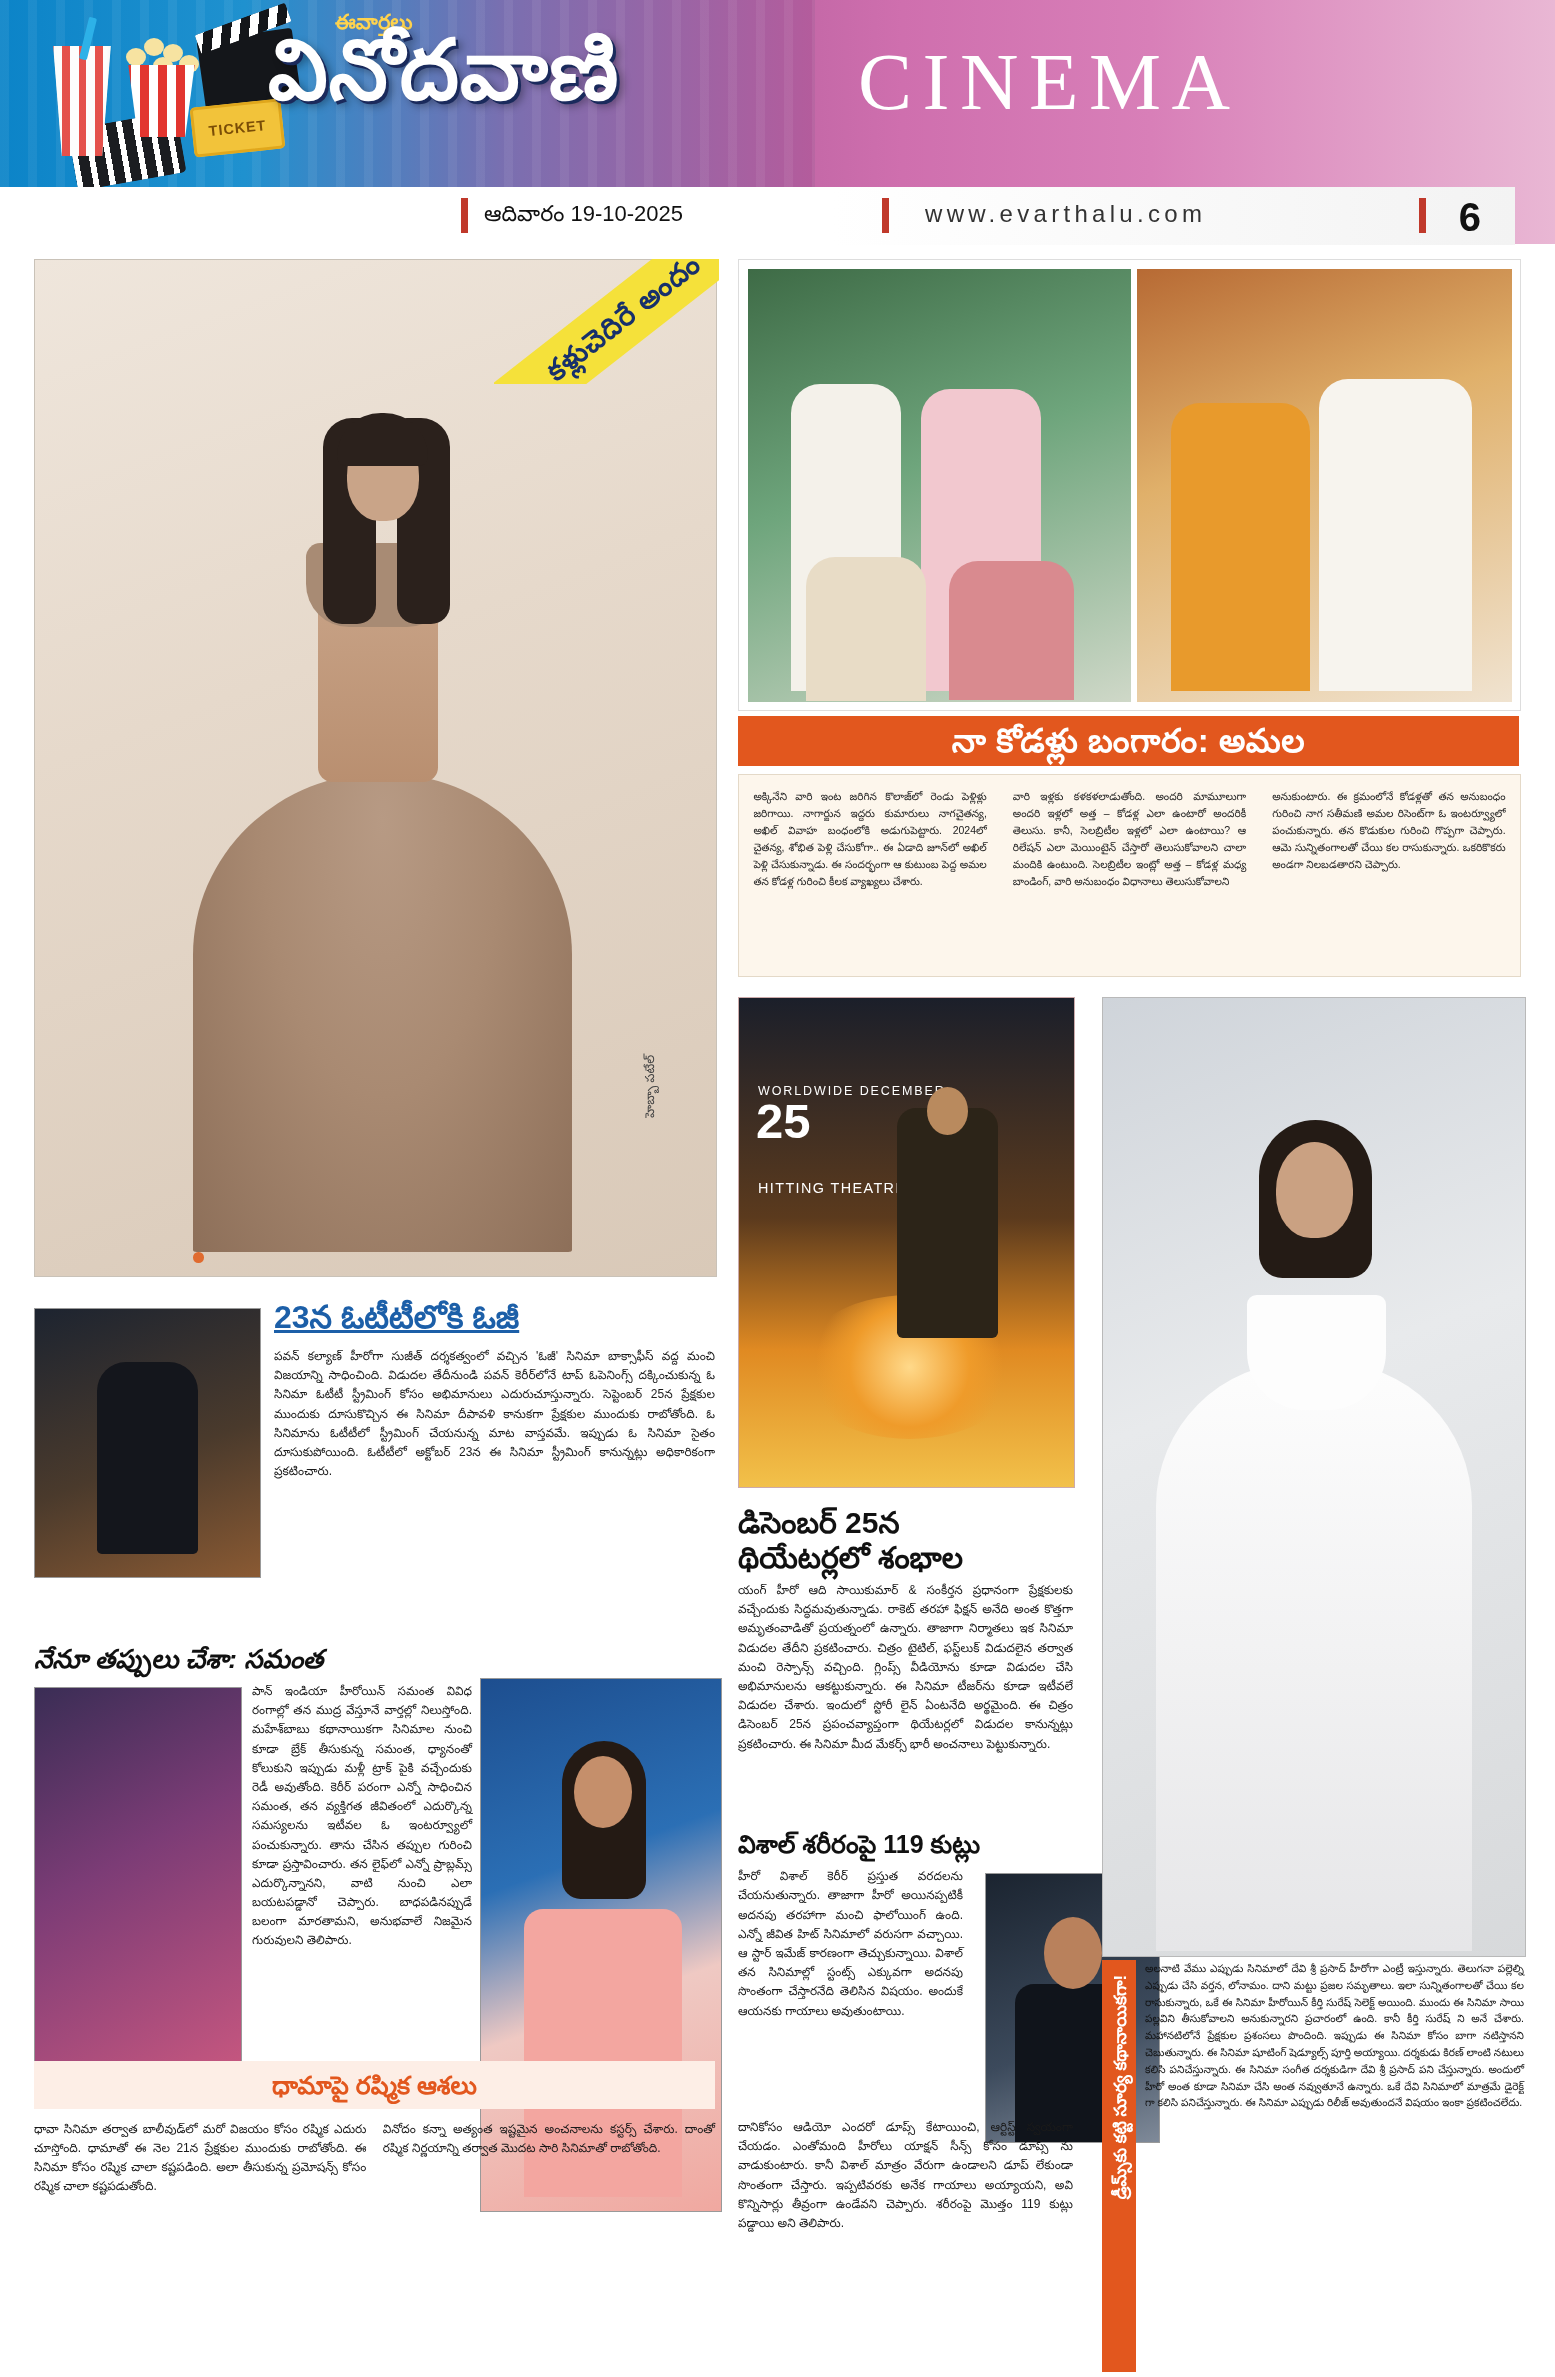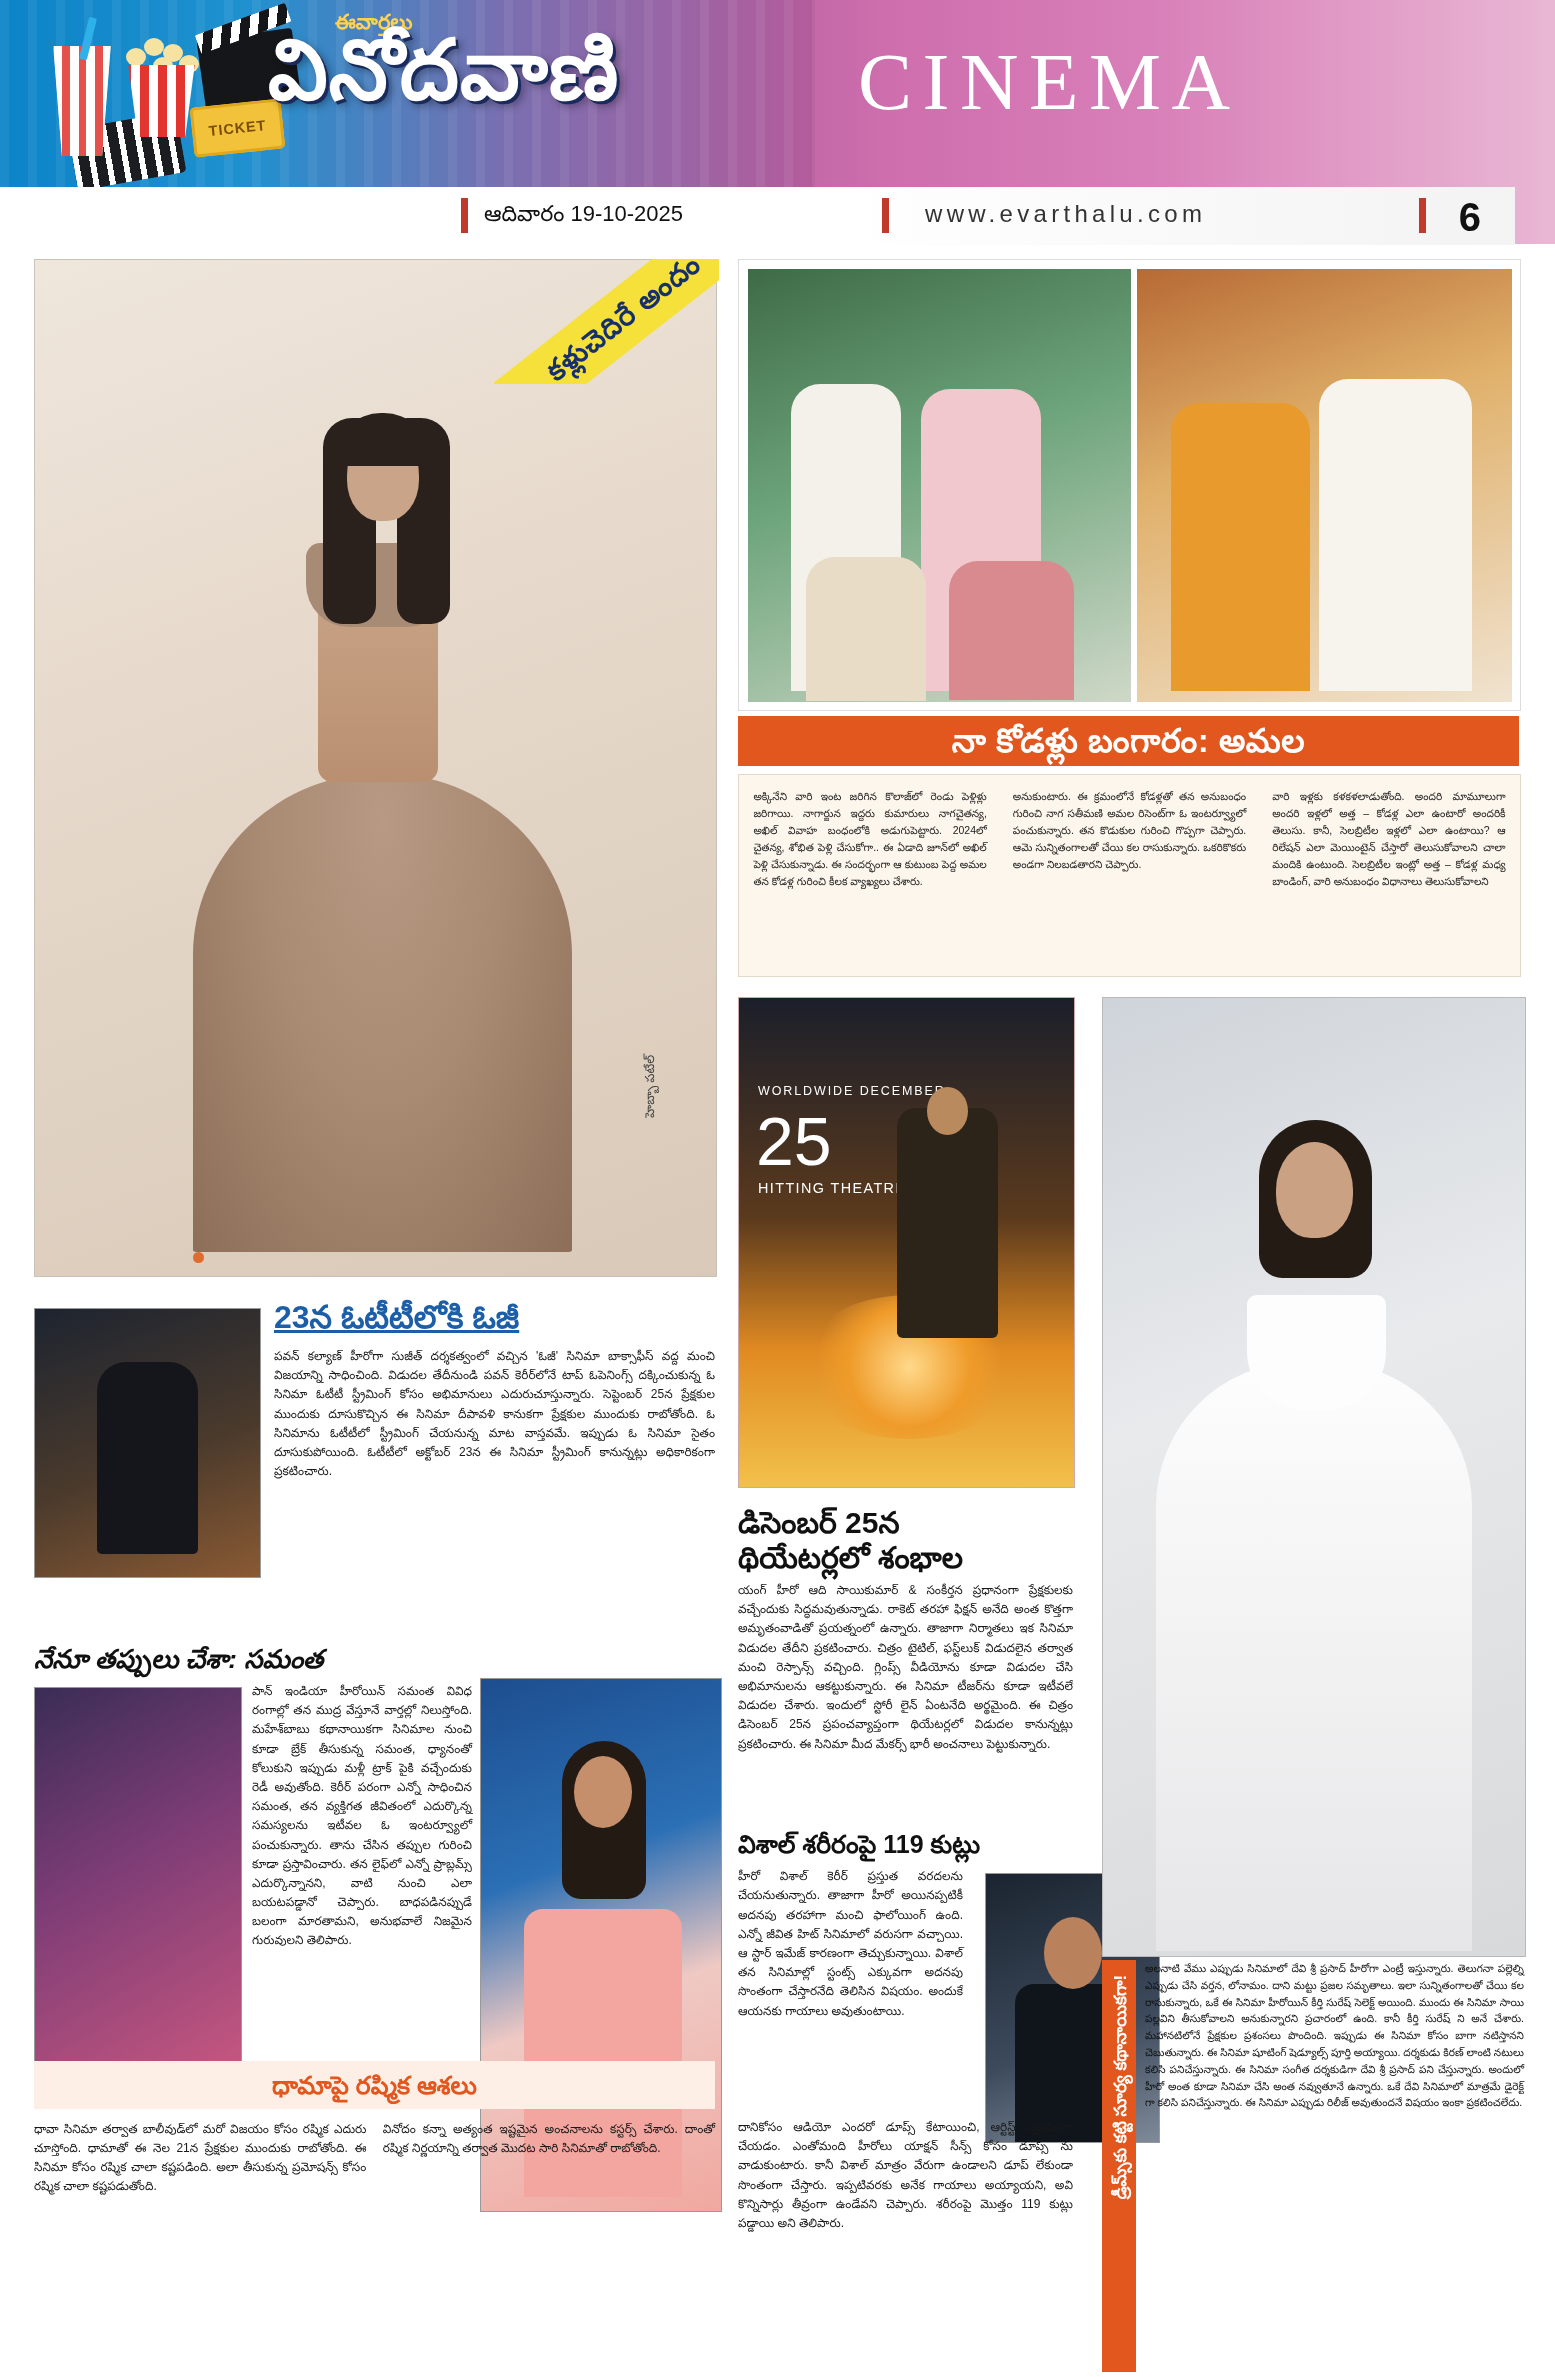--- a/index.html
+++ b/index.html
@@ -74,21 +74,21 @@
   .hl-band h1{margin:0;color:#fff;font-size:33px;font-weight:bold;text-align:center;line-height:50px;letter-spacing:0.5px;}
 
   .artbox{position:absolute;left:738px;top:774px;width:781px;height:201px;background:#fdf6ec;border:0.5px solid #e4d9c8;}
   .artcols{display:flex;gap:26px;padding:12.5px 14.4px;}
   .artcols div{flex:1;font-size:10.5px;line-height:1.62;color:#222;text-align:justify;}
 
   
   .poster{position:absolute;left:738px;top:997px;width:335px;height:489px;
      background:linear-gradient(180deg,#1b1f2a 0%,#5b3a1d 45%,#e08a22 72%,#f2c14a 100%);border:1px solid #caa;}
   .poster .wd{position:absolute;left:19px;top:86px;color:#fff;font-size:12.5px;letter-spacing:1.9px;}
-  .poster .big25{position:absolute;left:17px;top:113px;color:#fff;font-size:68px;font-weight:normal;line-height:.9;}
+  .poster .big25{position:absolute;left:17px;top:101px;color:#fff;font-size:49px;font-weight:bold;line-height:.9;}
   .poster .hit{position:absolute;left:19px;top:182px;color:#fff;font-size:14.4px;letter-spacing:1.4px;}
   .poster .man{position:absolute;left:158px;top:110px;width:101px;height:230px;background:#2c2418;border-radius:19px 19px 5.8px 5.8px;}
   .poster .manhead{position:absolute;left:188px;top:89px;width:41px;height:48px;background:#b98a5e;border-radius:50%;}
   .poster .glow{position:absolute;left:58px;top:297px;width:225px;height:144px;border-radius:50%;
       background:radial-gradient(circle,#ffd98a 0%,#ef9b2a 45%,rgba(239,155,42,0) 70%);}
 
   .h2{font-size:30px;font-weight:bold;color:#111;margin:0;line-height:1.18;}
   .h2.blue{color:#1c5fa8;font-size:32px;}
   .h2.orange{color:#e2571e;}
 
@@ -208,22 +208,22 @@
     </div>
   </div>
 
   <div class="hl-band">
     <h1>నా కోడళ్లు బంగారం: అమల</h1>
   </div>
 
   <div class="artbox">
     <div class="artcols">
       <div class="body-col">అక్కినేని వారి ఇంట జరిగిన కొలాజ్‌లో రెండు పెళ్లిళ్లు జరిగాయి. నాగార్జున ఇద్దరు కుమారులు నాగచైతన్య, అఖిల్ వివాహ బంధంలోకి అడుగుపెట్టారు. 2024లో చైతన్య, శోభిత పెళ్లి చేసుకోగా.. ఈ ఏడాది జూన్‌లో అఖిల్ పెళ్లి చేసుకున్నాడు. ఈ సందర్భంగా ఆ కుటుంబ పెద్ద అమల తన కోడళ్ల గురించి కీలక వ్యాఖ్యలు చేశారు.</div>
+      <div class="body-col">వారి ఇళ్లకు కళకళలాడుతోంది. అందరి మామూలుగా అందరి ఇళ్లలో అత్త – కోడళ్ల ఎలా ఉంటారో అందరికీ తెలుసు. కానీ, సెలబ్రిటీల ఇళ్లలో ఎలా ఉంటాయి? ఆ రిలేషన్ ఎలా మెయింటైన్ చేస్తారో తెలుసుకోవాలని చాలా మందికి ఉంటుంది. సెలబ్రిటీల ఇంట్లో అత్త – కోడళ్ల మధ్య బాండింగ్, వారి అనుబంధం విధానాలు తెలుసుకోవాలని</div>
       <div class="body-col">అనుకుంటారు. ఈ క్రమంలోనే కోడళ్లతో తన అనుబంధం గురించి నాగ సతీమణి అమల రిసెంట్‌గా ఓ ఇంటర్వ్యూలో పంచుకున్నారు. తన కొడుకుల గురించి గొప్పగా చెప్పారు. ఆమె సున్నితంగాలతో చేయి కల రాసుకున్నారు. ఒకరికొకరు అండగా నిలబడతారని చెప్పారు.</div>
-      <div class="body-col">వారి ఇళ్లకు కళకళలాడుతోంది. అందరి మామూలుగా అందరి ఇళ్లలో అత్త – కోడళ్ల ఎలా ఉంటారో అందరికీ తెలుసు. కానీ, సెలబ్రిటీల ఇళ్లలో ఎలా ఉంటాయి? ఆ రిలేషన్ ఎలా మెయింటైన్ చేస్తారో తెలుసుకోవాలని చాలా మందికి ఉంటుంది. సెలబ్రిటీల ఇంట్లో అత్త – కోడళ్ల మధ్య బాండింగ్, వారి అనుబంధం విధానాలు తెలుసుకోవాలని</div>
     </div>
   </div>
 
   <div class="poster">
     <div class="wd">WORLDWIDE DECEMBER</div>
     <div class="big25">25</div>
     <div class="hit">HITTING THEATRES</div>
     <div class="glow"></div>
     <div class="man"></div>
     <div class="manhead"></div>

